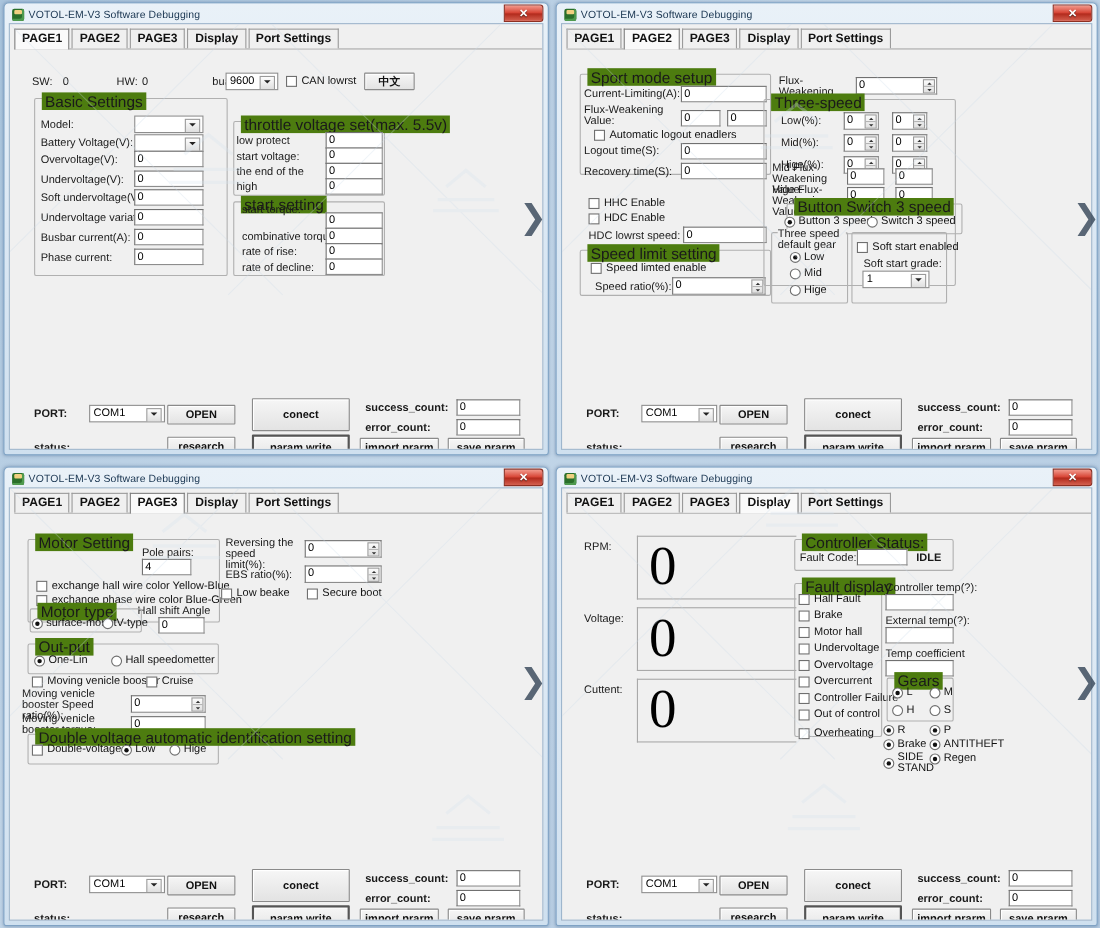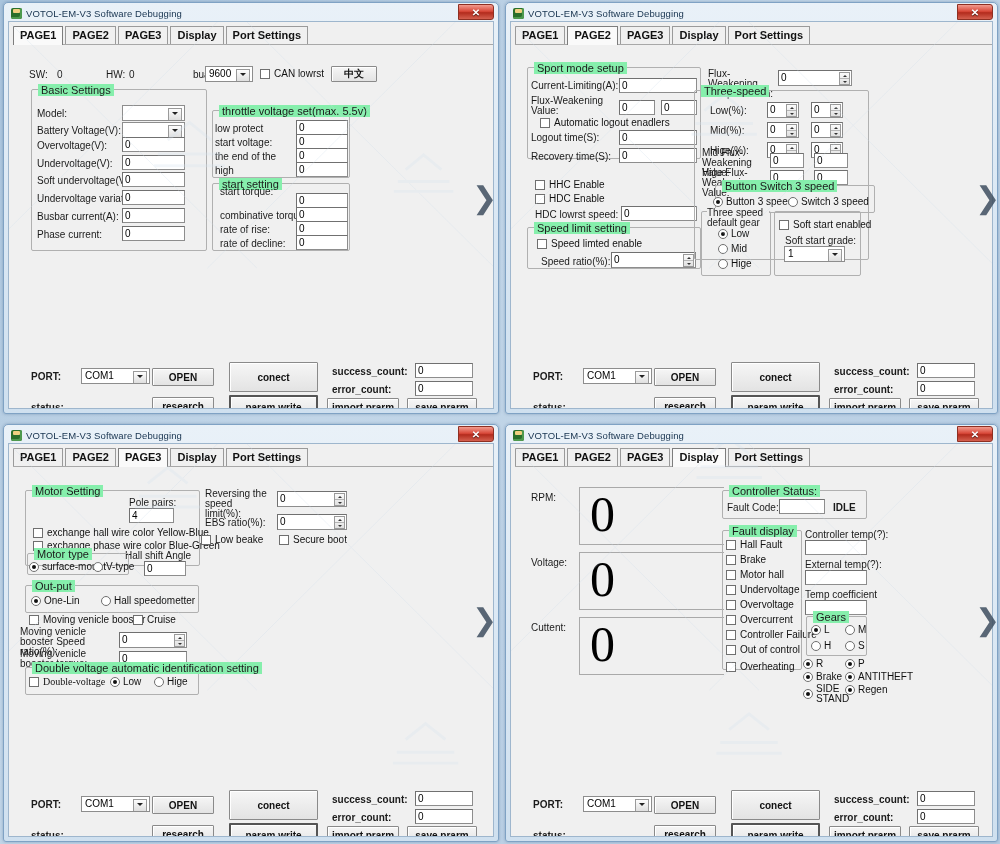--- a/index.html
+++ b/index.html
@@ -134,22 +134,22 @@
   }
   .spin .sp i:first-child:after { border-bottom:2px solid #333; }
   .spin .sp i:last-child:after { border-top:2px solid #333; }
   .group {
     position: absolute;
     border: 1px solid #b0b0b0;
     border-radius: 2px;
   }
   .group > .gl {
     position: absolute; top: -6px; left: 6px;
-    background: #86efac; padding: 0 3px;
-    font-size: 11px; color: #1a1a1a; white-space: nowrap;
+    background: #4d7c0f; padding: 0 3px;
+    font-size: 14px; color: #1a1a1a; white-space: nowrap;
   }
   .chk { position: absolute; display: flex; align-items: center; gap: 4px; }
   .chk .bx {
     width: 10px; height: 10px; background: #fff;
     border: 1px solid #6f6f6f; flex: 0 0 auto;
   }
   .chk .tx { font-size: 10px; color: #111; white-space: nowrap; }
   .rad { position: absolute; display: flex; align-items: center; gap: 3px; }
   .rad .rb {
     width: 10px; height: 10px; border-radius: 50%;
@@ -538,21 +538,21 @@
             <i></i>
             <i></i>
           </span>
       </div>
       <div class="lbl2" style="position:absolute;left:11px;top:205px;width:100px;"><span>Moving venicle booster torque:</span></div>
       <div class="fld" style="position:absolute;left:110px;top:207px;width:68px;">0</div>
 
       <div class="group" style="left:16px;top:223px;width:174px;height:28px;">
         <span class="gl">Double voltage automatic identification setting</span>
       </div>
-      <div class="chk" style="left:20px;top:232px;font-family:Liberation Serif, serif;">
+      <div class="chk" style="left:20px;top:232px;">
         <span class="bx"></span>
         <span class="tx">Double-voltage</span>
       </div>
       <div class="rad on" style="left:101px;top:232px;">
         <span class="rb"></span>
         <span class="tx">Low</span>
       </div>
       <div class="rad" style="left:145px;top:232px;">
         <span class="rb"></span>
         <span class="tx">Hige</span>

